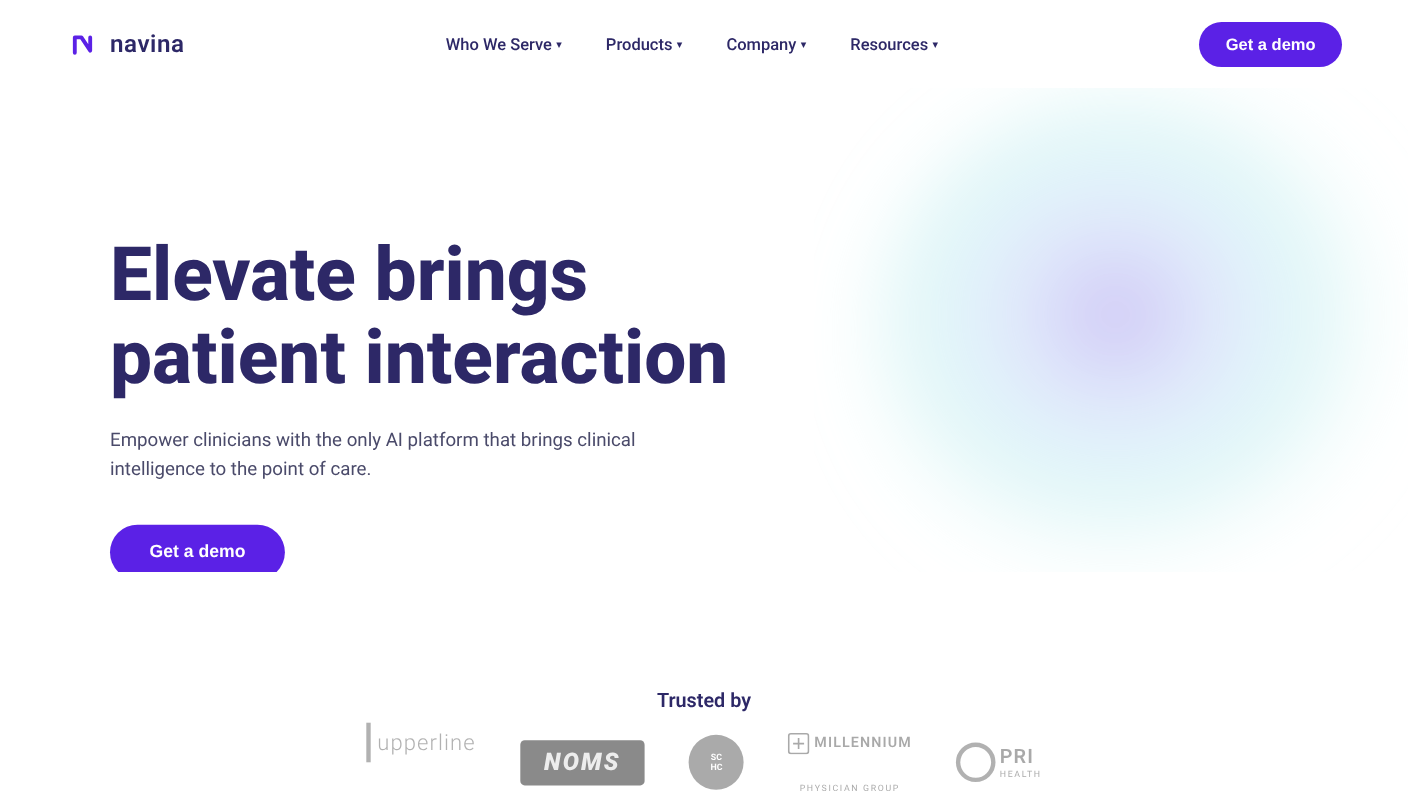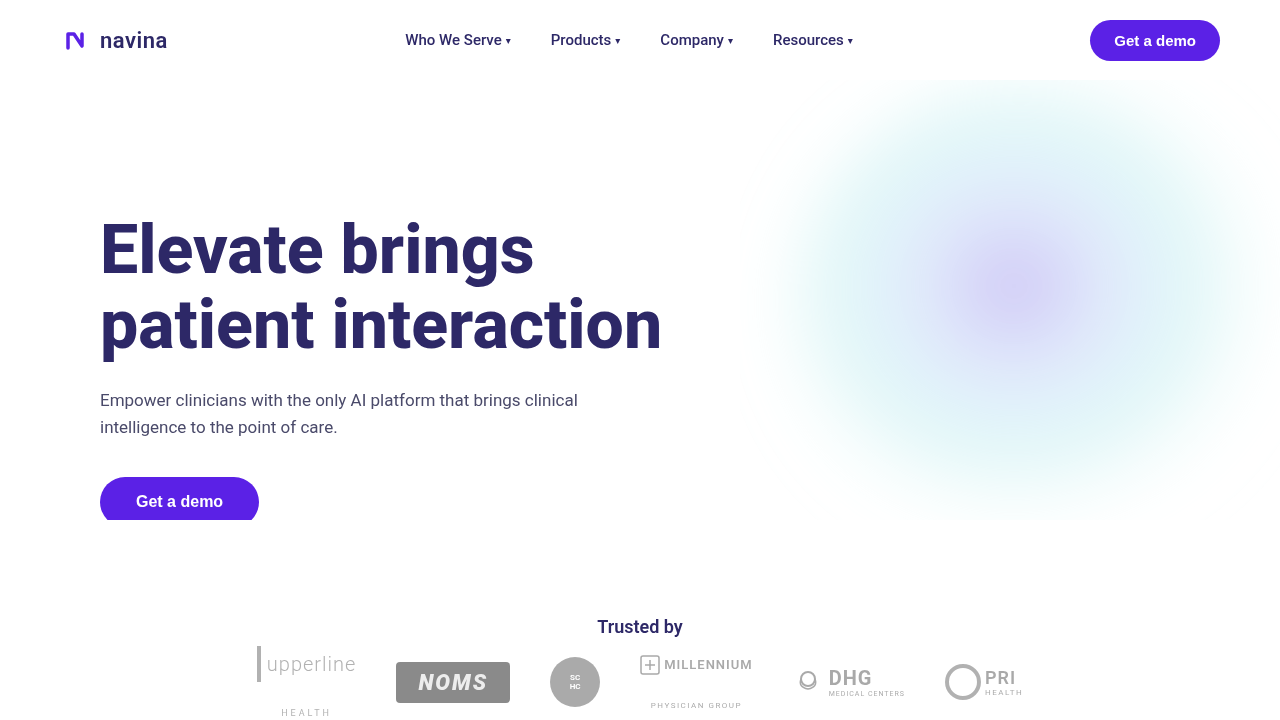--- a/index.html
+++ b/index.html
@@ -134,21 +134,21 @@
       width: 100%;
       height: 100%;
     }
 
     
     .trusted-section {
       position: absolute;
       bottom: 0;
       left: 0;
       right: 0;
-      padding: 20px 60px 13px;
+      padding: 20px 60px 2px;
     }
 
     .trusted-label {
       text-align: center;
       font-size: 18px;
       font-weight: 600;
       color: #2d2867;
       margin-bottom: 20px;
     }
 
@@ -395,30 +395,20 @@
         <svg width="20" height="20" viewBox="0 0 20 20" fill="none">
           <rect x="1" y="1" width="18" height="18" rx="2" stroke="#555" stroke-width="1.5"></rect>
           <line x1="5" y1="10" x2="15" y2="10" stroke="#555" stroke-width="1.5"></line>
           <line x1="10" y1="5" x2="10" y2="15" stroke="#555" stroke-width="1.5"></line>
         </svg>
         <span class="logo-millennium-text">MILLENNIUM</span>
       </div>
       <span class="logo-millennium-sub">PHYSICIAN GROUP</span>
     </div>
 
-    <div class="logo-placeholder logo-dhg">
-      <svg class="logo-dhg-icon" viewBox="0 0 30 30" fill="none">
-        <circle cx="15" cy="12" r="7" stroke="#555" stroke-width="2"></circle>
-        <path d="M8 12 Q5 20 15 22 Q25 20 22 12" stroke="#555" stroke-width="1.5" fill="none"></path>
-      </svg>
-      <div class="logo-dhg-text">
-        <span class="logo-dhg-main">DHG</span>
-        <span class="logo-dhg-sub">MEDICAL CENTERS</span>
-      </div>
-    </div>
 
     <div class="logo-placeholder logo-opri">
       <div class="logo-opri-circle"></div>
       <div class="logo-opri-text">
         <span class="logo-opri-main">PRI</span>
         <span class="logo-opri-sub">HEALTH</span>
       </div>
     </div>
 
   </div>

